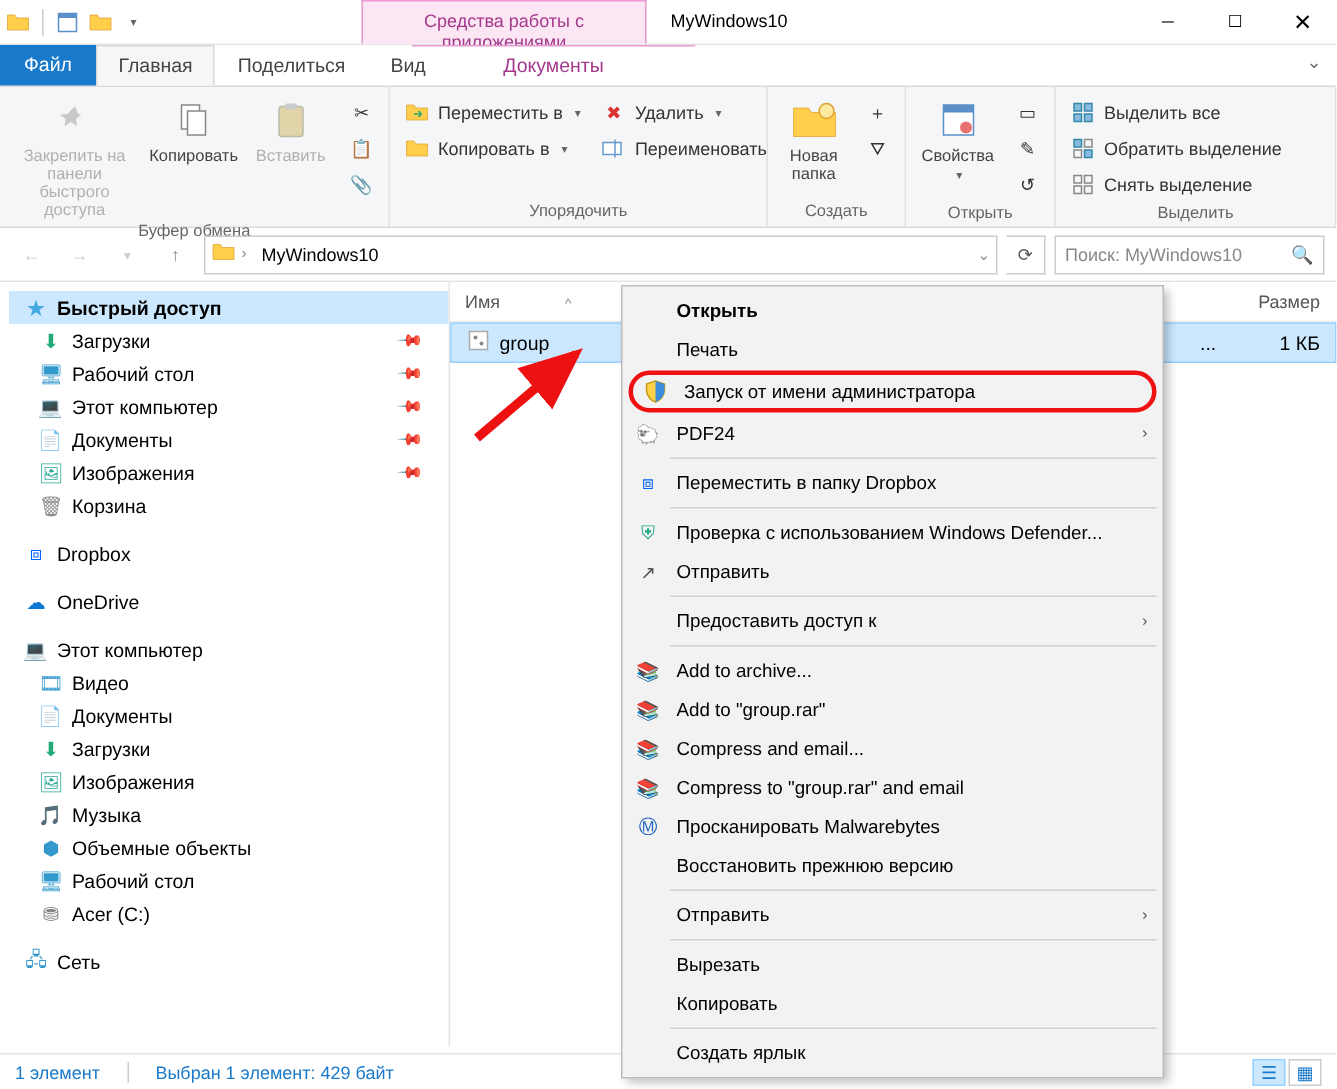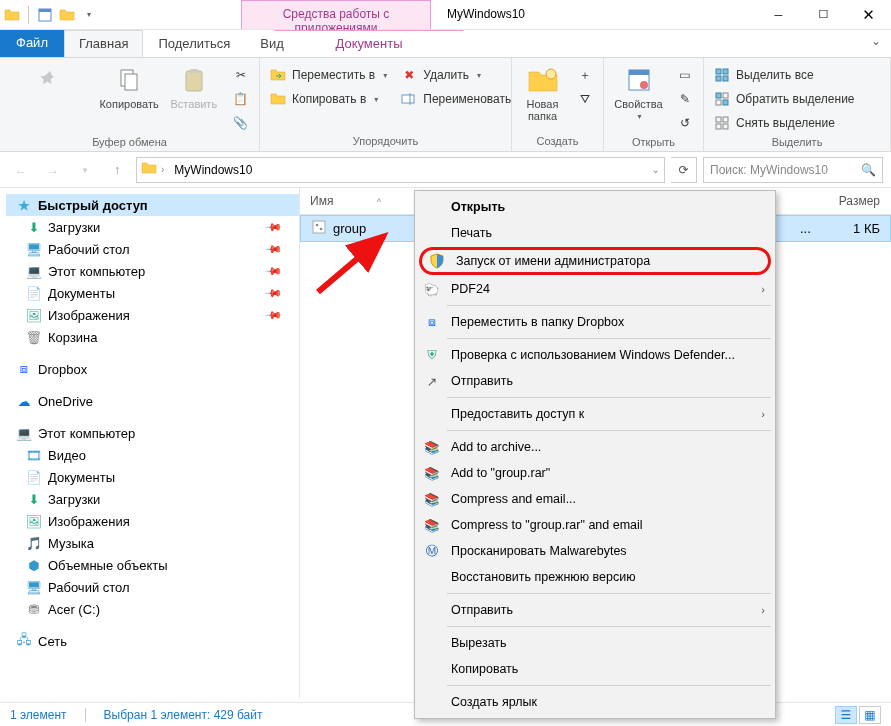--- a/index.html
+++ b/index.html
@@ -302,20 +302,22 @@
 <div class="ribbon">
 
   <div class="rgroup" style="width:260px">
     <div class="rgroup-body">
       <div class="rbtn-lg disabled" style="width:108px">
         <span class="ico">
             <svg width="28" height="28" viewBox="0 0 28 28">
               <path fill="#c9c9c9" d="M14 3l3 7 3 1-5 4 1 7-6-4-6 4 1-7-5-4 7-1z" transform="scale(0.7) translate(6 4)"></path>
             </svg>
           </span>
+        <span style="white-space:pre-line">Закрепить на панели
+быстрого доступа</span>
       </div>
       <div class="rbtn-lg">
         <span class="ico">
             <svg width="28" height="28" viewBox="0 0 28 28">
               <rect x="6" y="4" width="12" height="16" fill="#fff" stroke="#888"></rect>
               <rect x="10" y="8" width="12" height="16" fill="#fff" stroke="#888"></rect>
             </svg>
           </span>
         <span>Копировать</span>
       </div>

